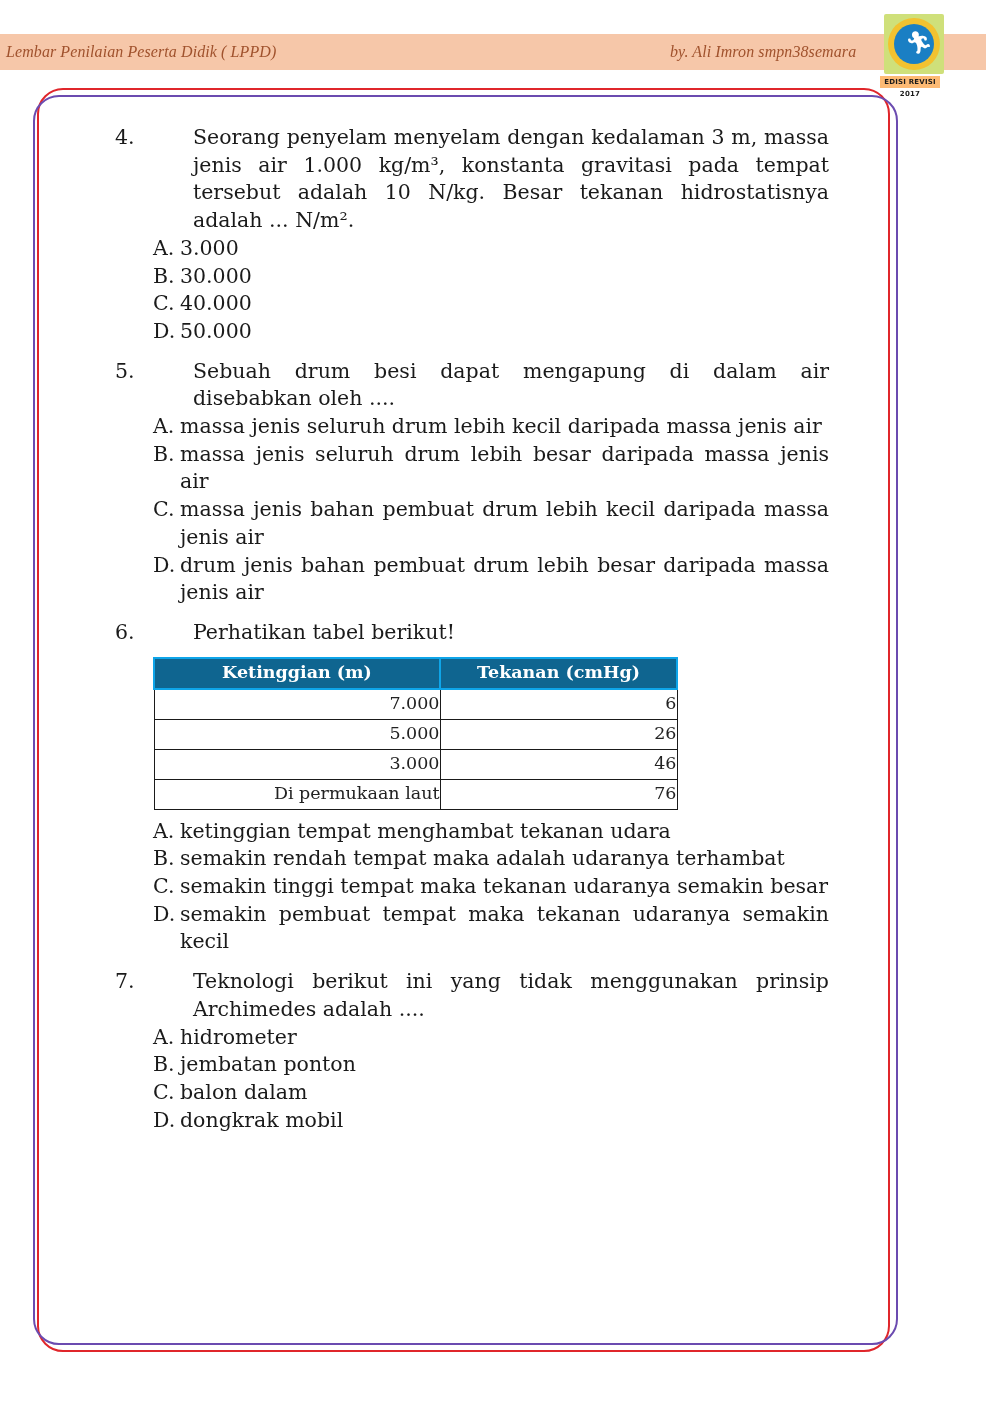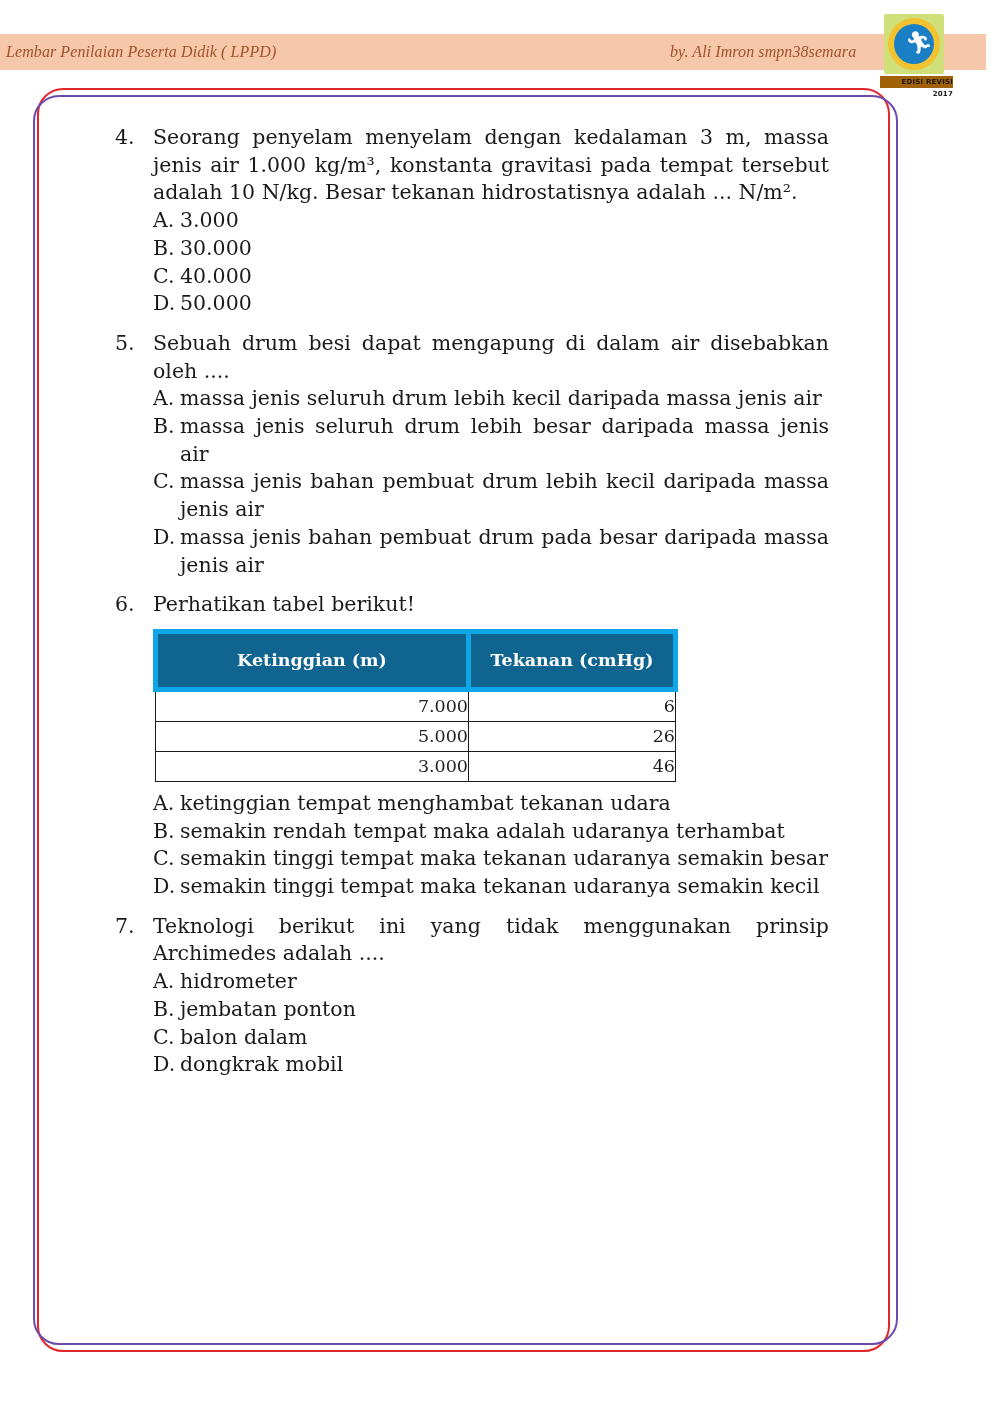--- a/index.html
+++ b/index.html
@@ -32,51 +32,51 @@
   .logo-inner {
     position:absolute; left:10px; top:10px; width:40px; height:40px;
     border-radius:50%; background:#1a7fc4;
   }
   .logo-figure {
     position:absolute; left:21px; top:14px; width:18px; height:30px;
     color:#ffffff; font-size:22px; line-height:30px; text-align:center;
     font-family:"DejaVu Sans", sans-serif;
   }
   .edition {
-    position:absolute; left:880px; top:76px; width:73px; height:12px;
-    background:#a16207; color:#1a1a1a;
+    position:absolute; left:880px; top:76px; width:60px; height:12px;
+    background:#fdba74; color:#1a1a1a;
     font-family:"DejaVu Sans", sans-serif; font-weight:bold;
-    font-size:7px; line-height:12px; text-align:right; letter-spacing:0.2px;
+    font-size:7px; line-height:12px; text-align:center; letter-spacing:0.2px;
   }
   .frame-red {
     position:absolute; left:37px; top:88px; width:853px; height:1264px;
     border:2px solid #e0262b; border-radius:26px; box-sizing:border-box;
   }
   .frame-purple {
     position:absolute; left:33px; top:95px; width:865px; height:1250px;
     border:2px solid #6b4bb0; border-radius:26px; box-sizing:border-box;
   }
   .content {
     position:absolute; left:115px; top:124px; width:714px;
     font-size:20.5px; line-height:27.7px;
     font-family:"DejaVu Serif", serif;
   }
   .q { position:relative; padding-left:38px; margin-bottom:12px; }
   .q-num { position:absolute; left:0; top:0; }
-  .stem { text-align:justify; }
+  .stem { text-align:justify;margin-left:40px; }
   .opt { position:relative; padding-left:27px; }
   .opt-letter { position:absolute; left:0; top:0; }
   .opt-text { text-align:justify; }
   table.data {
     border-collapse:collapse; margin:10px 0 8px 0; width:525px;
     font-size:17.5px;
   }
   table.data th {
     background:#0f6590; color:#ffffff; font-weight:bold;
-    height:29px; border:5px solid #0ea5e9; padding:12px;margin-top:48px;
+    height:29px; border:2px solid #0ea5e9; padding:0;margin-top:48px;
   }
   table.data td {
     height:29px; border:1px solid #1a1a1a; text-align:right; padding:0;
     color:#222;
   }
   table.data .c1 { width:284px; }
 </style>
 </head>
 <body>
 
@@ -126,21 +126,21 @@
     <div class="opt">
         <span class="opt-letter">B.</span>
         <div class="opt-text">massa jenis seluruh drum lebih besar daripada massa jenis air</div>
       </div>
     <div class="opt">
         <span class="opt-letter">C.</span>
         <div class="opt-text">massa jenis bahan pembuat drum lebih kecil daripada massa jenis air</div>
       </div>
     <div class="opt">
         <span class="opt-letter">D.</span>
-        <div class="opt-text">massa jenis bahan pembuat drum pada besar daripada massa jenis air</div>
+        <div class="opt-text">drum jenis bahan pembuat drum lebih besar daripada massa jenis air</div>
       </div>
   </div>
 
   <div class="q">
     <span class="q-num">6.</span>
     <div class="stem">Perhatikan tabel berikut!</div>
     <table class="data">
       <thead>
         <tr>
           <th class="c1">Ketinggian (m)</th>
@@ -153,37 +153,41 @@
             <td>6</td>
           </tr>
         <tr>
             <td>5.000</td>
             <td>26</td>
           </tr>
         <tr>
             <td>3.000</td>
             <td>46</td>
           </tr>
+        <tr>
+            <td>Di permukaan laut</td>
+            <td>76</td>
+          </tr>
       </tbody>
     </table>
     <div class="opt">
         <span class="opt-letter">A.</span>
         <div class="opt-text">ketinggian tempat menghambat tekanan udara</div>
       </div>
     <div class="opt">
         <span class="opt-letter">B.</span>
         <div class="opt-text">semakin rendah tempat maka adalah udaranya terhambat</div>
       </div>
     <div class="opt">
         <span class="opt-letter">C.</span>
         <div class="opt-text">semakin tinggi tempat maka tekanan udaranya semakin besar</div>
       </div>
     <div class="opt">
         <span class="opt-letter">D.</span>
-        <div class="opt-text">semakin tinggi tempat maka tekanan udaranya semakin kecil</div>
+        <div class="opt-text">semakin pembuat tempat maka tekanan udaranya semakin kecil</div>
       </div>
   </div>
 
   <div class="q">
     <span class="q-num">7.</span>
     <div class="stem">Teknologi berikut ini yang tidak menggunakan prinsip Archimedes adalah ....</div>
     <div class="opt">
         <span class="opt-letter">A.</span>
         <div class="opt-text">hidrometer</div>
       </div>

